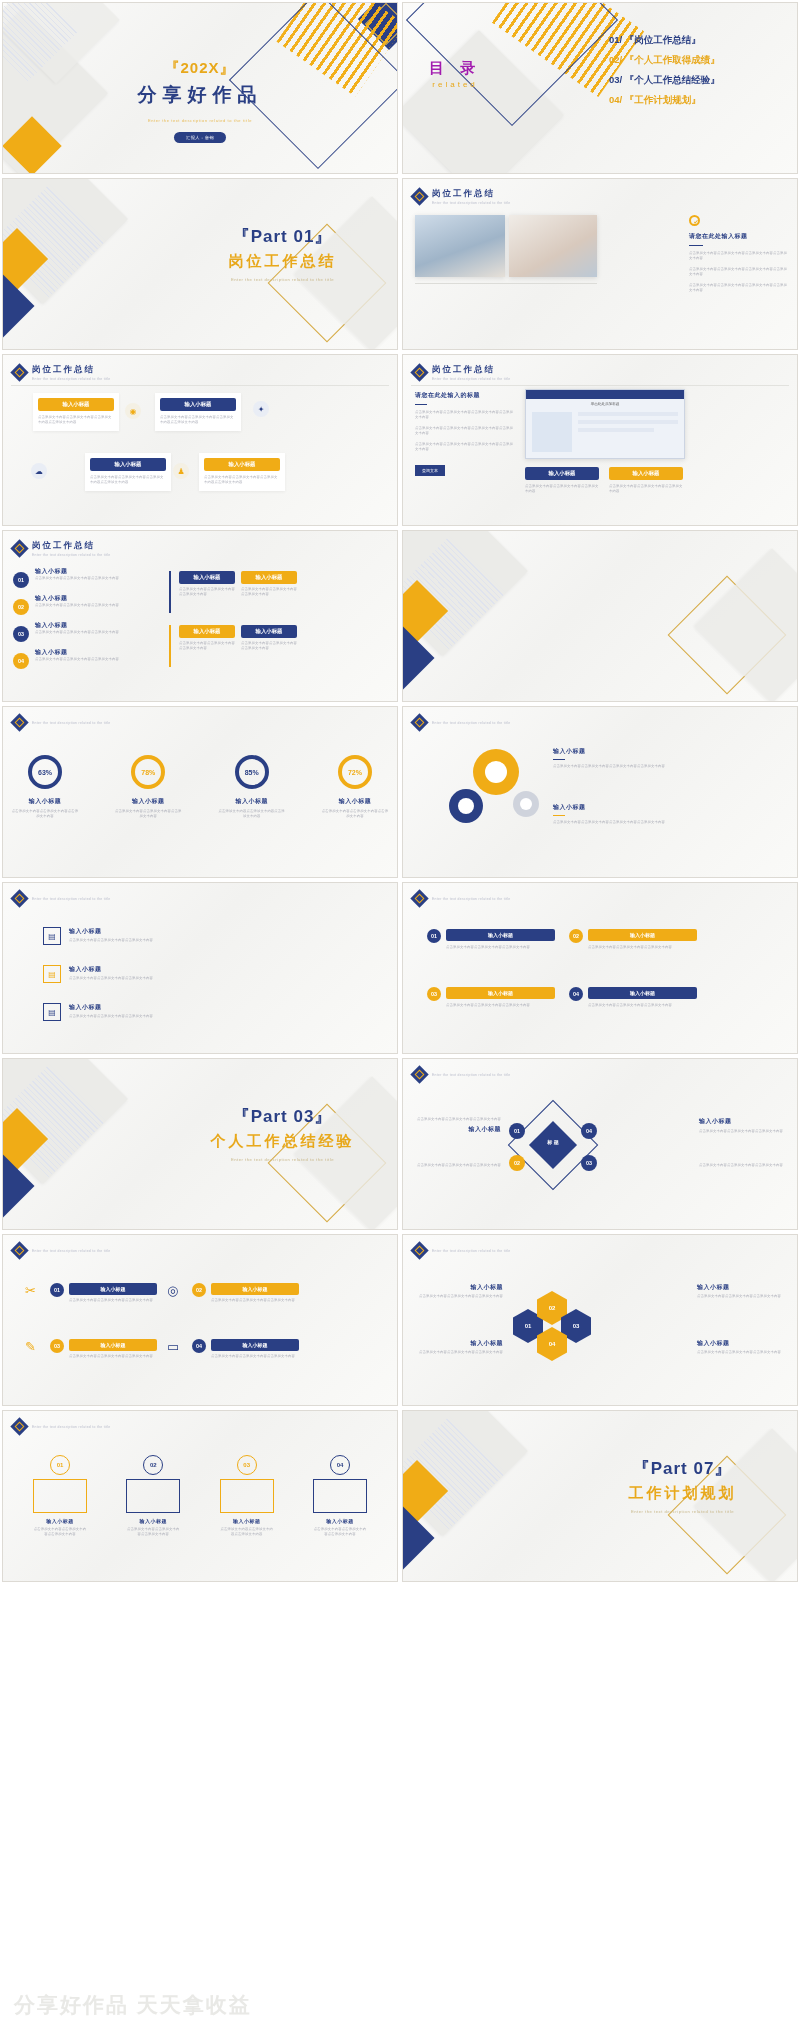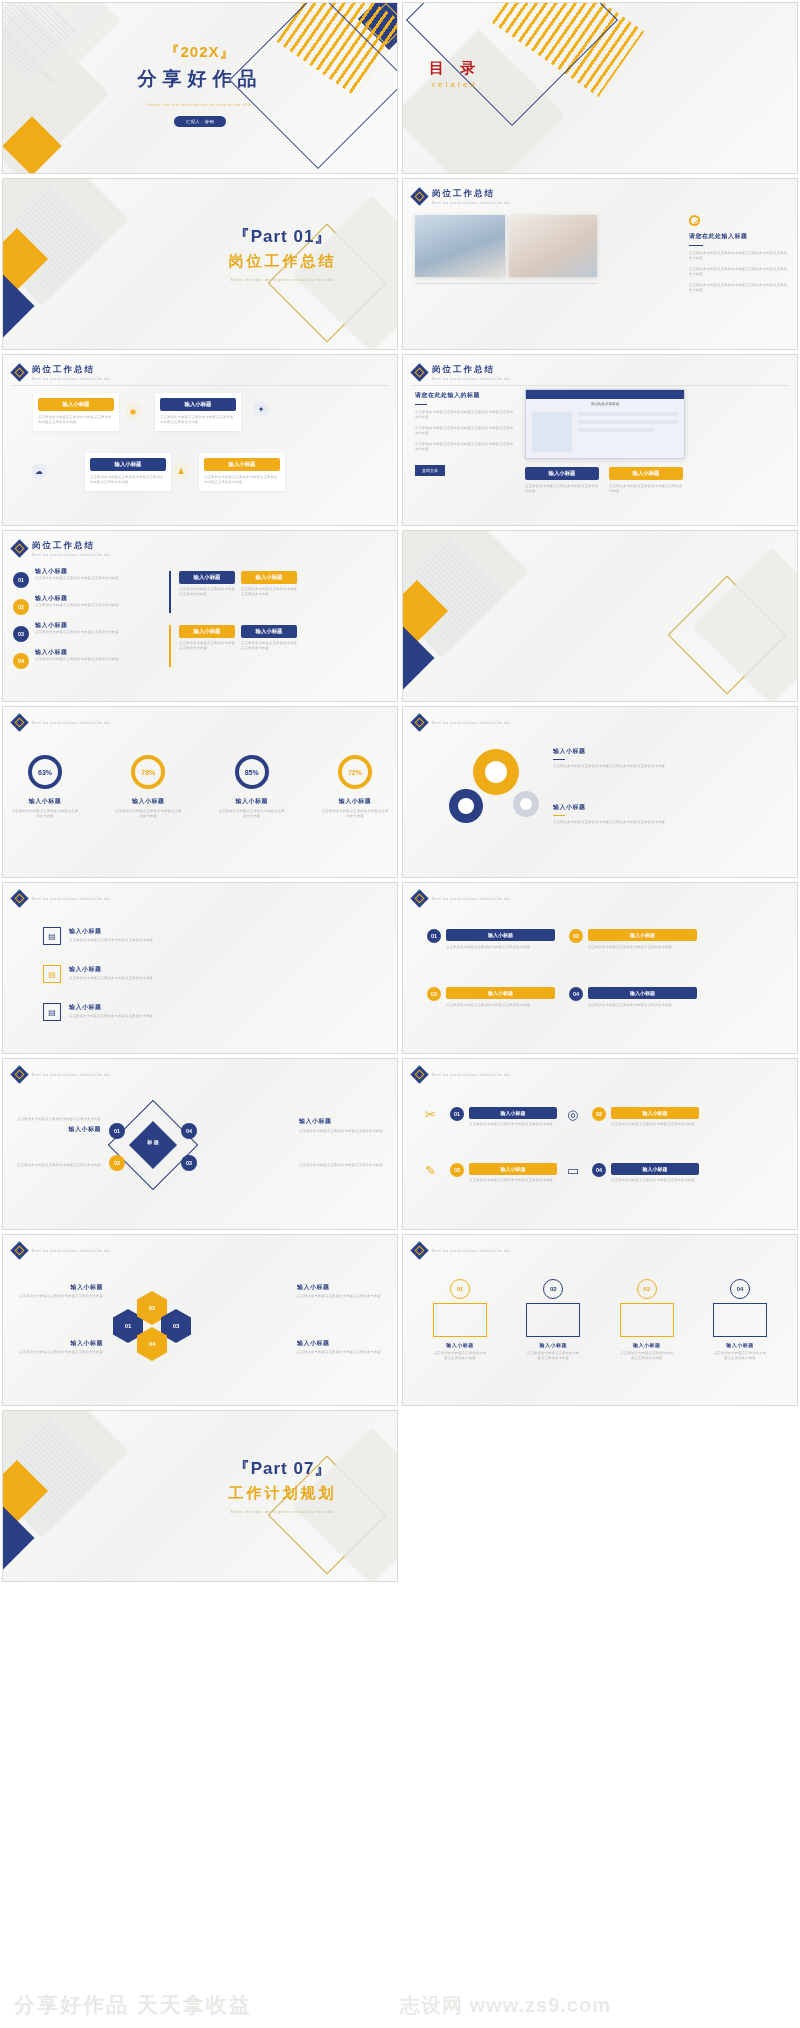--- a/index.html
+++ b/index.html
@@ -42,29 +42,29 @@
     position:absolute; background:#ebebe8; transform:rotate(45deg);
     box-shadow: 0 1px 4px rgba(0,0,0,.08);
   }
   .stripes-y{ position:absolute; transform:rotate(35deg);
     background: repeating-linear-gradient(90deg,#f2b01b 0 3px, transparent 3px 8px); }
   .stripes-g{ position:absolute; transform:rotate(45deg);
     background: repeating-linear-gradient(0deg,#dfe3ee 0 1px, transparent 1px 4px); }
 
   
   .t-main { position:absolute; left:0; right:0; text-align:center; }
-  .t-year { color:#e8a81b; font-weight:bold; font-size:15px; letter-spacing:1px;}
+  .t-year { color:#e8a81b; font-weight:bold; font-size:15px; letter-spacing:1px;margin-top:16px;}
   .t-title { color:#2a3f84; font-weight:bold; font-size:19px; letter-spacing:6px; margin-top:4px;}
   .t-sub { color:#e8bb56; font-size:4px; letter-spacing:.6px; margin-top:10px;}
   .t-badge { display:inline-block; background:#2a3f84; color:#fff;
      font-size:4.2px; padding:3px 12px; border-radius:8px; margin-top:9px; letter-spacing:.5px;}
 
   
   .c-left { position:absolute; left:26px; top:56px; text-align:center; }
-  .c-cn { color:#b91c1c; font-size:15px; font-weight:bold; letter-spacing:6px;}
+  .c-cn { color:#a21caf; font-size:15px; font-weight:bold; letter-spacing:6px;}
   .c-en { color:#e8a81b; font-size:8px; letter-spacing:3px; margin-top:2px;}
   .c-list { position:absolute; right:6px; top:30px; width:182px; }
   .c-item { font-size:9.5px; font-weight:bold; line-height:14px; margin-bottom:6px;
     text-align:left; }
   .c-item.blue { color:#2a3f84; }
   .c-item.gold { color:#e8a81b; }
 
   
   .p-wrap{ position:absolute; right:12px; top:46px; width:205px; text-align:center;}
   .p-no { color:#2a3f84; font-size:17px; font-weight:bold; letter-spacing:1px;}
@@ -149,20 +149,38 @@
       <div class="bg-paper"></div>
       <div class="grey-diamond" style="left:16px;top:52px;width:120px;height:120px;"></div>
       <div class="stripes-y" style="left:100px;top:-16px;width:130px;height:80px;"></div>
       <div class="thin-diamond" style="left:34px;top:-58px;width:150px;height:150px;"></div>
 
       <div class="c-left">
         <div class="c-cn">目  录</div>
         <div class="c-en">related</div>
       </div>
 
+      <div class="c-list">
+        <div class="c-item blue">
+          <span>01/</span>
+          <span>『岗位工作总结』</span>
+        </div>
+        <div class="c-item gold">
+          <span>02/</span>
+          <span>『个人工作取得成绩』</span>
+        </div>
+        <div class="c-item blue">
+          <span>03/</span>
+          <span>『个人工作总结经验』</span>
+        </div>
+        <div class="c-item gold">
+          <span>04/</span>
+          <span>『工作计划规划』</span>
+        </div>
+      </div>
     </div>
   </div>
 
   <div class="slide">
     <div class="slide-inner">
       <div class="bg-paper"></div>
       <div class="grey-diamond" style="left:-20px;top:-20px;width:120px;height:120px;"></div>
       <div class="stripes-g" style="left:6px;top:22px;width:80px;height:80px;"></div>
       <div class="diamond-yellow" style="left:-8px;top:58px;width:44px;height:44px;"></div>
       <div class="diamond-blue" style="left:-24px;top:104px;width:46px;height:46px;"></div>
@@ -501,20 +519,36 @@
       <div style="position:absolute;left:166px;top:104px;display:flex;gap:5px;width:128px;">
         <div class="num-circ blue" style="width:14px;height:14px;flex:none;">04</div>
         <div style="flex:1">
           <div class="chip blue" style="font-size:5px">输入小标题</div>
           <div class="ph-body" style="margin-top:4px">点击添加文本内容点击添加文本内容点击添加文本内容</div>
         </div>
       </div>
     </div>
   </div>
 
+  <div class="slide">
+    <div class="slide-inner">
+      <div class="bg-paper"></div>
+      <div class="grey-diamond" style="left:-20px;top:-20px;width:120px;height:120px;"></div>
+      <div class="stripes-g" style="left:6px;top:22px;width:80px;height:80px;"></div>
+      <div class="diamond-yellow" style="left:-8px;top:58px;width:44px;height:44px;"></div>
+      <div class="diamond-blue" style="left:-24px;top:104px;width:46px;height:46px;"></div>
+      <div class="thin-diamond" style="right:28px;top:62px;width:84px;height:84px;border-color:#d6ab45"></div>
+      <div class="grey-diamond" style="right:-30px;top:40px;width:110px;height:110px;opacity:.8"></div>
+      <div class="p-wrap">
+        <div class="p-no">『Part 03』</div>
+        <div class="p-tt">个人工作总结经验</div>
+        <div class="p-en">Enter the text description related to the title</div>
+      </div>
+    </div>
+  </div>
 
   <div class="slide">
     <div class="slide-inner">
       <div class="bg-paper"></div>
       <div class="hd">
         <div class="hd-dia"></div>
         <div class="hd-txt">
             <div class="hd-en">Enter the text description related to the title</div>
           </div>
       </div>
@@ -679,16 +713,13 @@
       </div>
     </div>
   </div>
 
 </div>
 
 <div class="footer">
   <div>
       <span class="wm-left">分享好作品 天天拿收益</span>
     </div>
-  <div>
-      <span class="wm-right">志设网 www.zs9.com</span>
-    </div>
 </div>
 
 </body></html>

